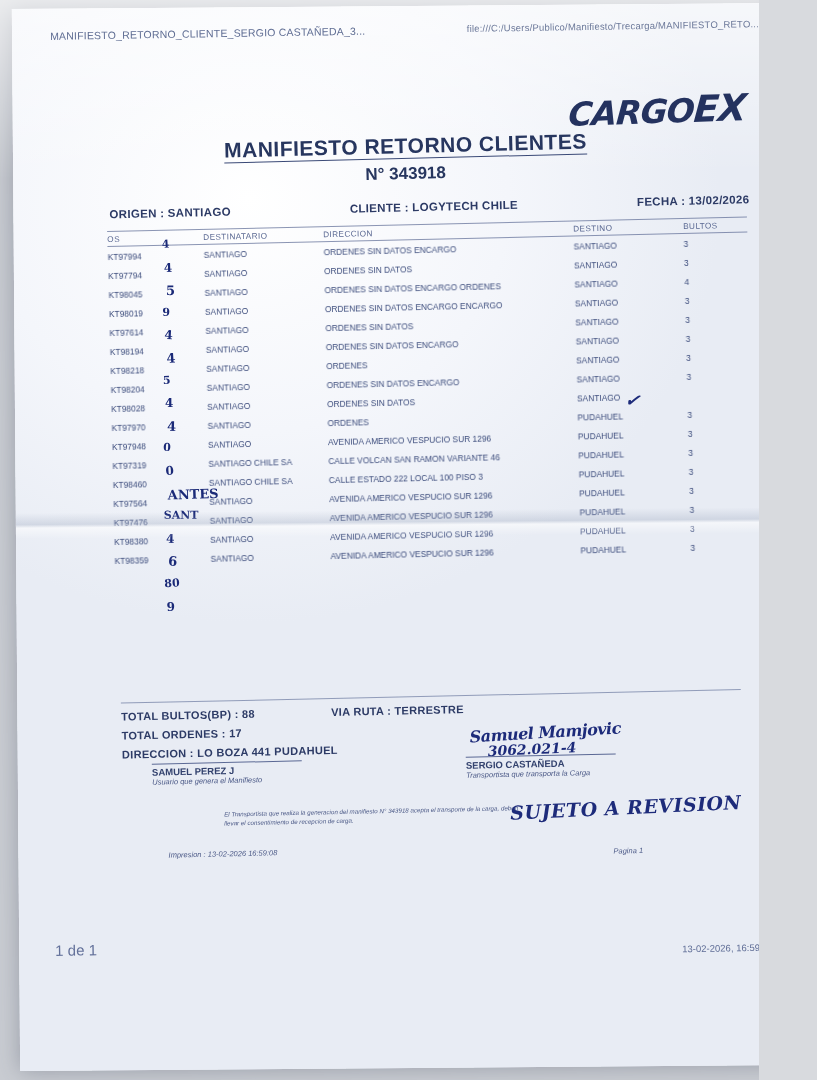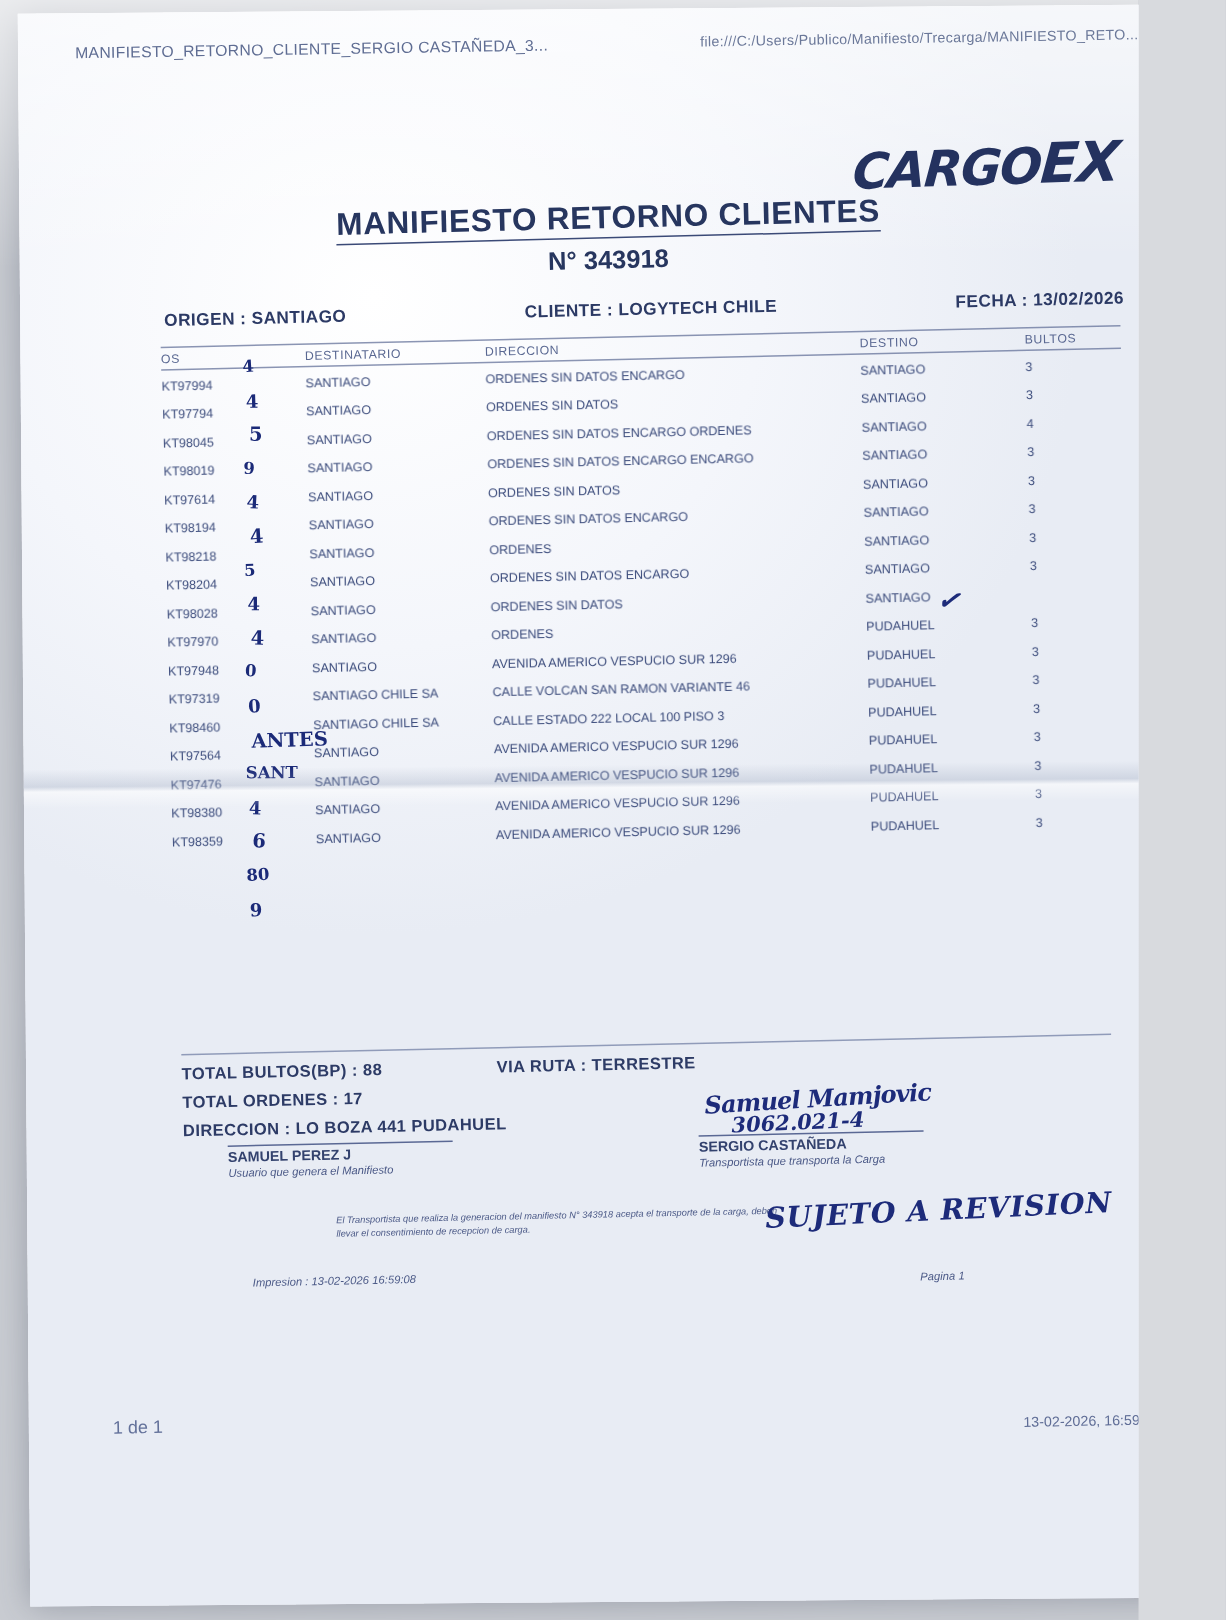--- a/index.html
+++ b/index.html
@@ -194,22 +194,22 @@
     transform: rotate(-2.2deg);
     letter-spacing: 0.5px;
   }
   #hw-check {
     left: 610px; top: 385px;
     font-size: 18px;
     transform: rotate(8deg);
   }
 
   .footer-left {
-    position: absolute; left: 56px; bottom: 112px;
-    font-size: 12px; color: #63719a;
+    position: absolute; left: 36px; bottom: 112px;
+    font-size: 15px; color: #63719a;
     transform: rotate(-0.6deg);
   }
   .footer-right {
     position: absolute; right: 44px; bottom: 112px;
     font-size: 9.5px; color: #5f6d96;
     transform: rotate(-0.6deg);
   }
 </style>
 </head>
 <body>

